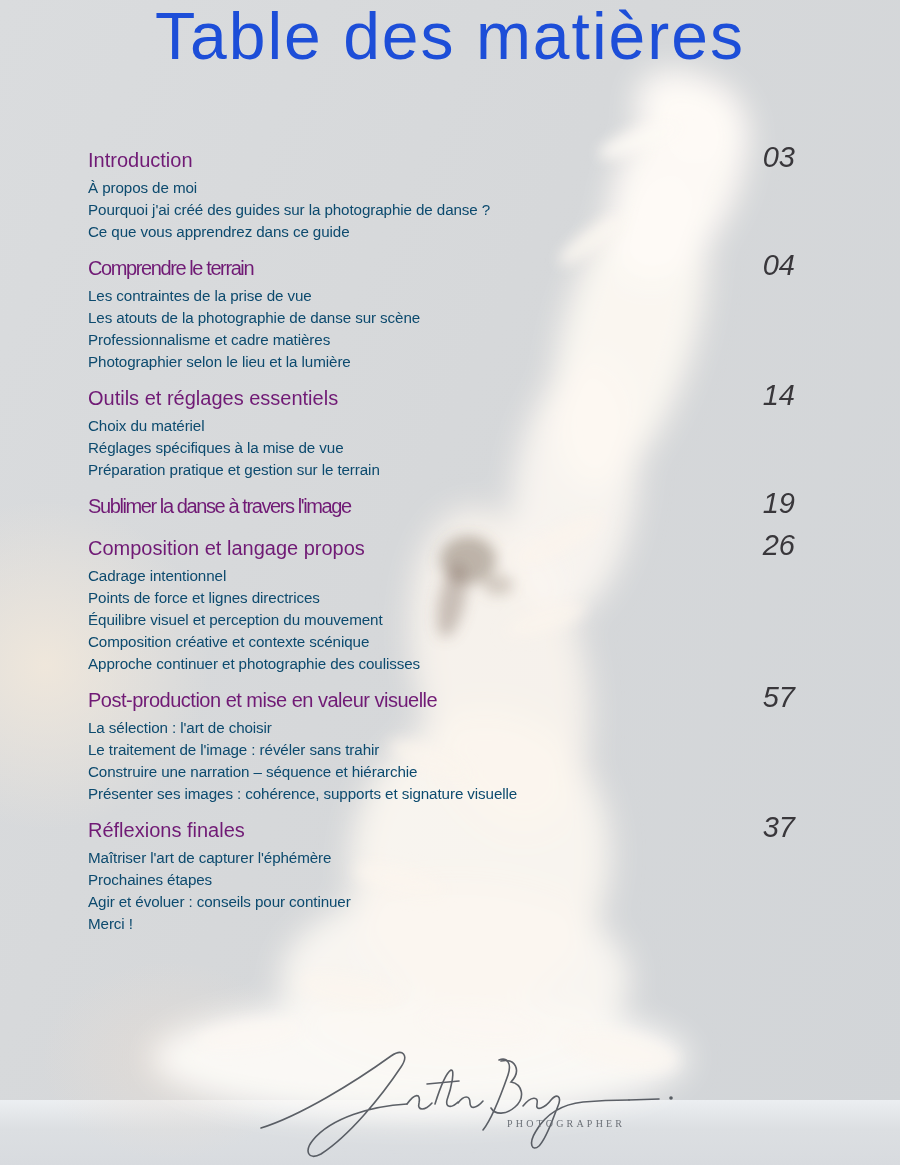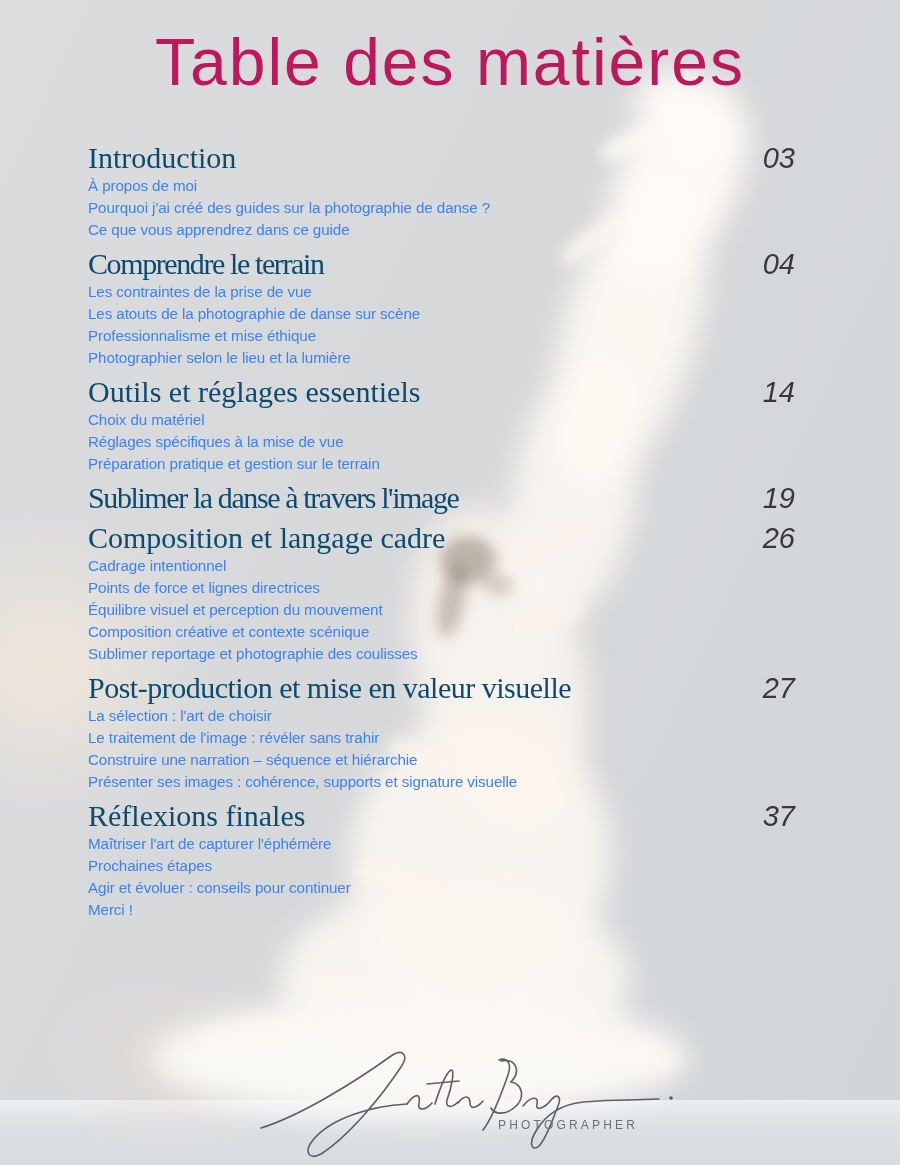--- a/index.html
+++ b/index.html
@@ -25,82 +25,81 @@
   .warm-glow2 {
     position: absolute; left: 40px; top: 960px; width: 260px; height: 200px;
     background: radial-gradient(closest-side, rgba(236,222,210,0.45), rgba(236,222,210,0) 100%);
   }
   svg.figure { position: absolute; inset: 0; z-index: 1; }
 
   
   .content { position: absolute; inset: 0; z-index: 2; }
 
   .page-title {
-    margin-top: 26px;
     text-align: center;
     font-size: 66px;
     line-height: 72px;
     font-weight: 400;
     letter-spacing: 2px;
-    color: #be185d;
+    color: #1d4ed8;
   }
 
   .toc {
     position: absolute;
     left: 88px; right: 105px;
     top: 141px;
   }
   .toc-section { margin-bottom: 6px; }
   .sec-row {
     display: flex;
     align-items: baseline;
     justify-content: space-between;
     cursor: pointer;
   }
   .sec-title {
-    font-size: 30px;
+    font-size: 20px;
     line-height: 33px;
     font-weight: 500;
     letter-spacing: 0px;
-    color: #0c4a6e;
-    font-family: Liberation Serif, serif;
+    color: #701a75;
   }
   .toc-section:nth-child(2) .sec-title,
   .toc-section:nth-child(4) .sec-title { letter-spacing: -1.4px; }
   .toc-section:nth-child(6) .sec-title { letter-spacing: -0.5px; }
   .sec-page {
     font-size: 29px;
     font-style: italic;
     font-weight: 500;
     color: #39373b;
     flex: none;
   }
   .sec-items { list-style: none; }
   .sec-item {
     font-size: 15.2px;
     line-height: 22px;
     letter-spacing: -0.1px;
-    color: #3b82f6;
+    color: #0c4a6e;
     cursor: pointer;
   }
 
   
   .signature {
     position: absolute;
     left: 255px; top: 1048px;
     width: 430px; height: 112px;
     z-index: 3;
   }
   .signature svg { position: absolute; inset: 0; }
   .photographer-label {
     position: absolute;
-    left: 243px; top: 70px;
-    font-size: 12px;
+    left: 252px; top: 70px;
+    font-size: 10px;
     letter-spacing: 3.2px;
     color: #6b7077;
+    font-family: Liberation Serif, serif;
   }
 </style>
 </head>
 <body>
 
 <div class="bg-layer">
   <div class="warm-glow"></div>
   <div class="floor-band2"></div>
   <div class="warm-glow2"></div>
 </div>
@@ -160,21 +159,21 @@
         </ul>
       </section>
       <section class="toc-section">
         <div class="sec-row">
           <h2 class="sec-title">Comprendre le terrain</h2>
           <span class="sec-page">04</span>
         </div>
         <ul class="sec-items">
           <li class="sec-item">Les contraintes de la prise de vue</li>
           <li class="sec-item">Les atouts de la photographie de danse sur scène</li>
-          <li class="sec-item">Professionnalisme et mise éthique</li>
+          <li class="sec-item">Professionnalisme et cadre matières</li>
           <li class="sec-item">Photographier selon le lieu et la lumière</li>
         </ul>
       </section>
       <section class="toc-section">
         <div class="sec-row">
           <h2 class="sec-title">Outils et réglages essentiels</h2>
           <span class="sec-page">14</span>
         </div>
         <ul class="sec-items">
           <li class="sec-item">Choix du matériel</li>
@@ -183,35 +182,35 @@
         </ul>
       </section>
       <section class="toc-section">
         <div class="sec-row">
           <h2 class="sec-title">Sublimer la danse à travers l'image</h2>
           <span class="sec-page">19</span>
         </div>
       </section>
       <section class="toc-section">
         <div class="sec-row">
-          <h2 class="sec-title">Composition et langage cadre</h2>
+          <h2 class="sec-title">Composition et langage propos</h2>
           <span class="sec-page">26</span>
         </div>
         <ul class="sec-items">
           <li class="sec-item">Cadrage intentionnel</li>
           <li class="sec-item">Points de force et lignes directrices</li>
           <li class="sec-item">Équilibre visuel et perception du mouvement</li>
           <li class="sec-item">Composition créative et contexte scénique</li>
-          <li class="sec-item">Sublimer reportage et photographie des coulisses</li>
+          <li class="sec-item">Approche continuer et photographie des coulisses</li>
         </ul>
       </section>
       <section class="toc-section">
         <div class="sec-row">
           <h2 class="sec-title">Post-production et mise en valeur visuelle</h2>
-          <span class="sec-page">27</span>
+          <span class="sec-page">57</span>
         </div>
         <ul class="sec-items">
           <li class="sec-item">La sélection : l'art de choisir</li>
           <li class="sec-item">Le traitement de l'image : révéler sans trahir</li>
           <li class="sec-item">Construire une narration – séquence et hiérarchie</li>
           <li class="sec-item">Présenter ses images : cohérence, supports et signature visuelle</li>
         </ul>
       </section>
       <section class="toc-section">
         <div class="sec-row">

